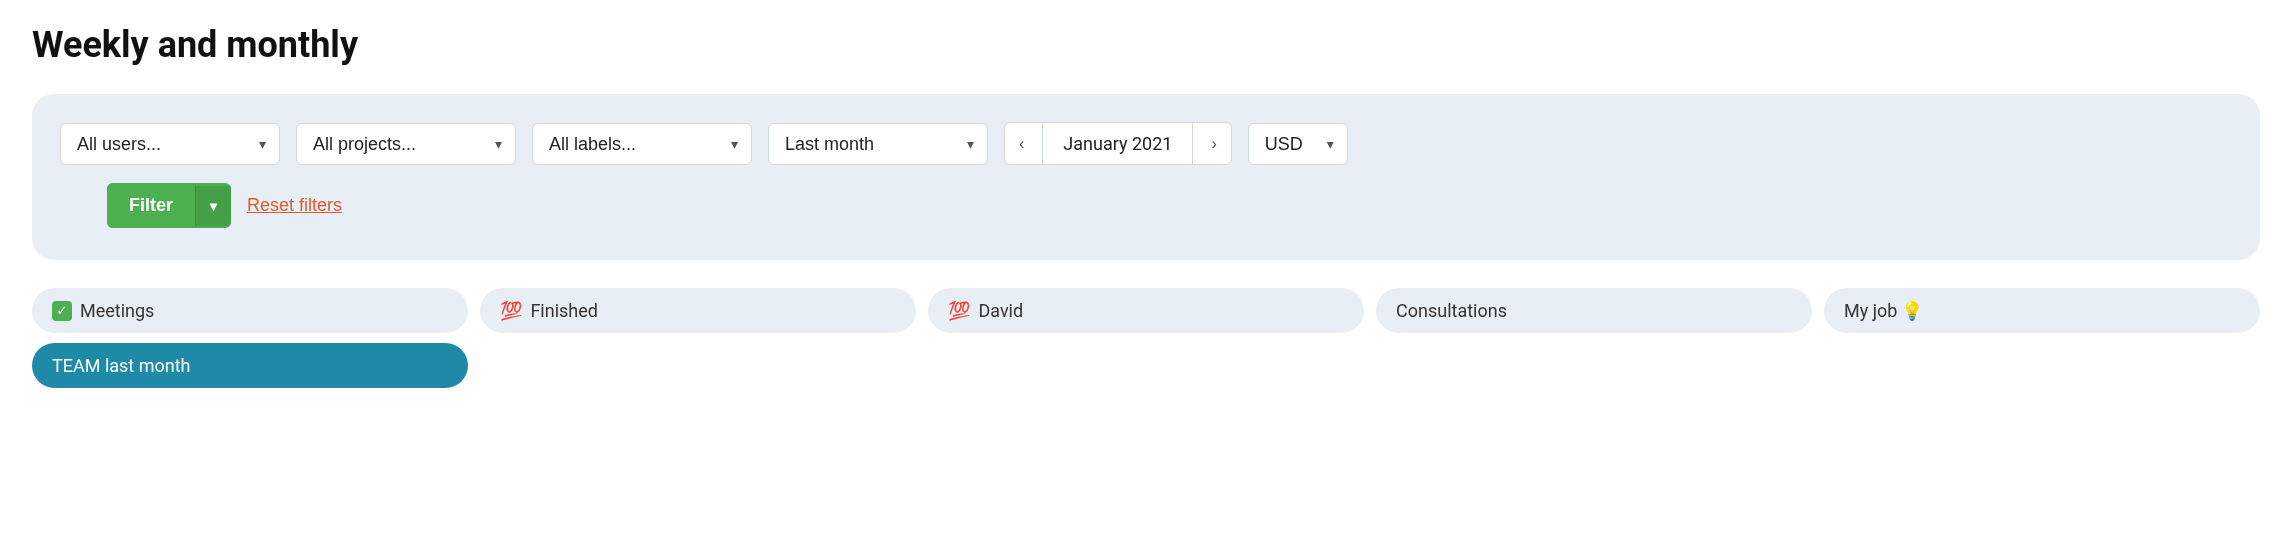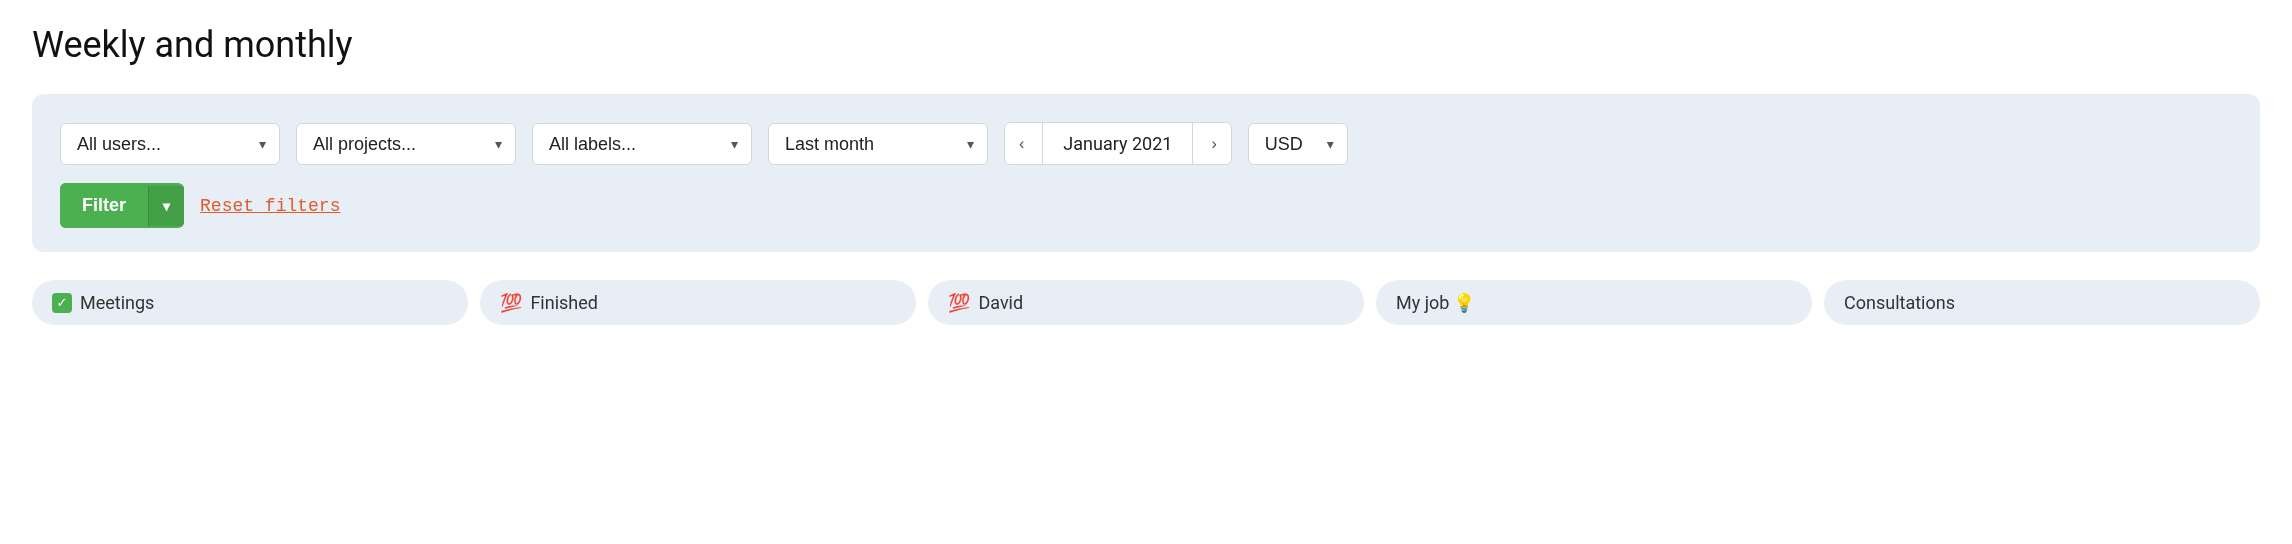--- a/index.html
+++ b/index.html
@@ -9,28 +9,28 @@
     }
     body {
       font-family: -apple-system, BlinkMacSystemFont, 'Segoe UI', Roboto, sans-serif;
       background: #fff;
       padding: 24px 32px;
       width: 2292px;
       min-height: 544px;
     }
     .page-title {
       font-size: 36px;
-      font-weight: 400;
+      font-weight: 700;
       color: #111;
       margin-bottom: 28px;
     }
     .filter-bar {
       background: #e8eef5;
-      border-radius: 12px;
-      padding: 28px 28px 24px 28px;
+      border-radius: 22px;
+      padding: 28px 28px 32px 28px;
       margin-bottom: 28px;
     }
     .filter-row {
       display: flex;
       align-items: center;
       gap: 16px;
       margin-bottom: 18px;
     }
     .select-wrapper {
       position: relative;
@@ -94,39 +94,39 @@
       align-items: center;
       background: #4caf50;
       color: #fff;
       border: none;
       border-radius: 6px;
       padding: 0;
       font-size: 18px;
       font-weight: 600;
       cursor: pointer;
       overflow: hidden;
+      margin-left: 47px;
     }
     .filter-btn-main {
       padding: 12px 22px;
       background: #4caf50;
     }
     .filter-btn-arrow {
       padding: 12px 14px;
       background: #43a047;
       border-left: 1px solid #388e3c;
       font-size: 14px;
     }
     .reset-link {
       color: #e05c2a;
       font-size: 18px;
       text-decoration: underline;
       cursor: pointer;
       background: none;
       border: none;
-      font-family: Liberation Mono, monospace;
     }
     .tags-section {
       display: grid;
       grid-template-columns: repeat(5, 1fr);
       gap: 10px 12px;
     }
     .tag {
       display: flex;
       align-items: center;
       gap: 8px;
@@ -231,21 +231,24 @@
     </div>
     <div class="tag">
       <span class="tag-emoji">💯</span>
       <span>Finished</span>
     </div>
     <div class="tag">
       <span class="tag-emoji">💯</span>
       <span>David</span>
     </div>
     <div class="tag">
+      <span>Consultations</span>
+    </div>
+    <div class="tag">
       <span>My job 💡</span>
     </div>
-    <div class="tag">
-      <span>Consultations</span>
+    <div class="tag active-blue">
+      <span>TEAM last month</span>
     </div>
     <div style="visibility: hidden;"></div>
     <div style="visibility: hidden;"></div>
     <div style="visibility: hidden;"></div>
   </div>
 
 </body></html>

